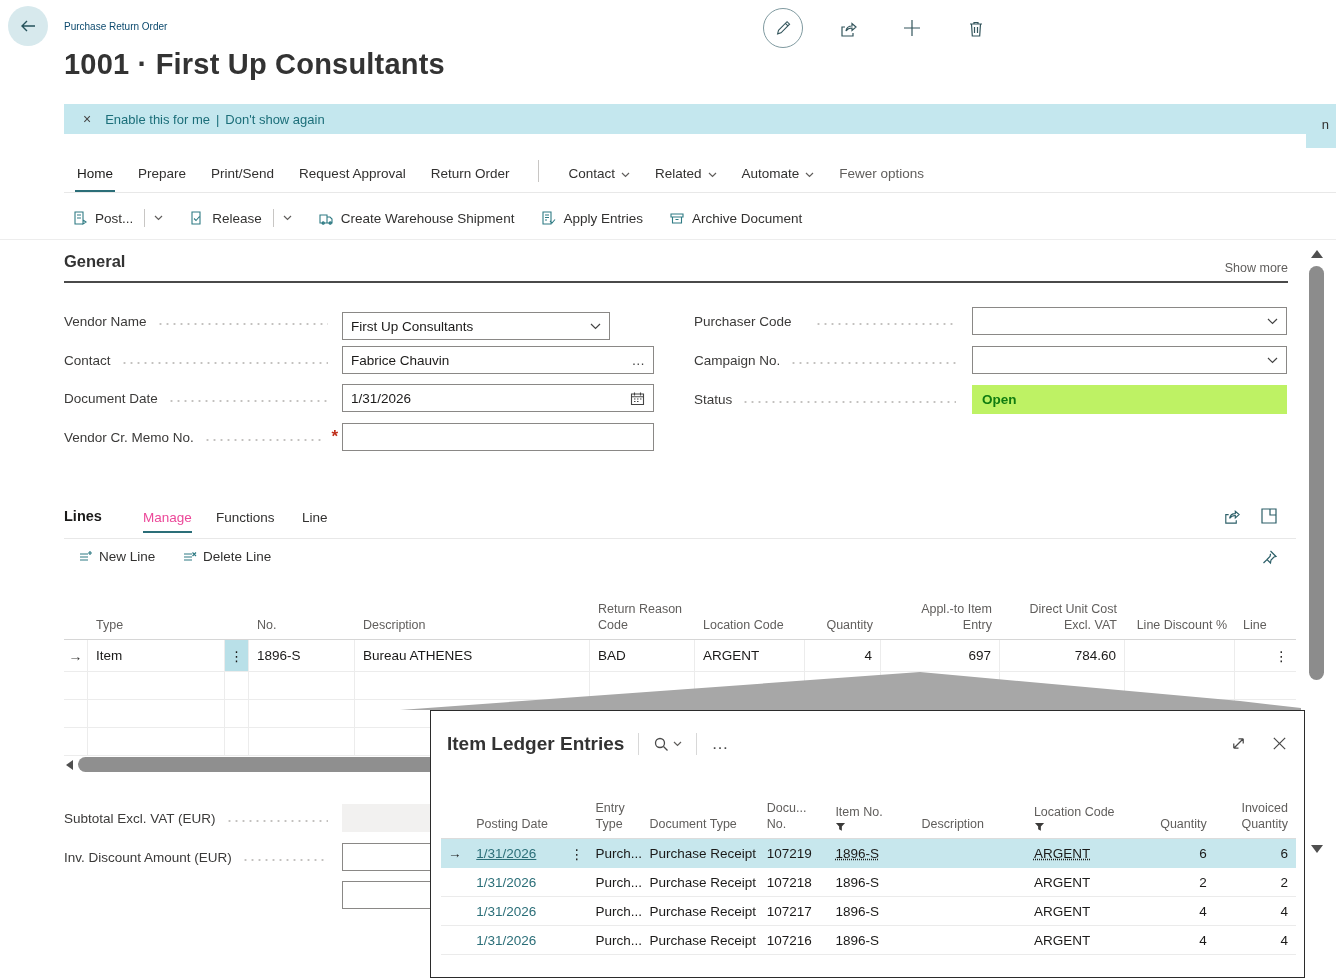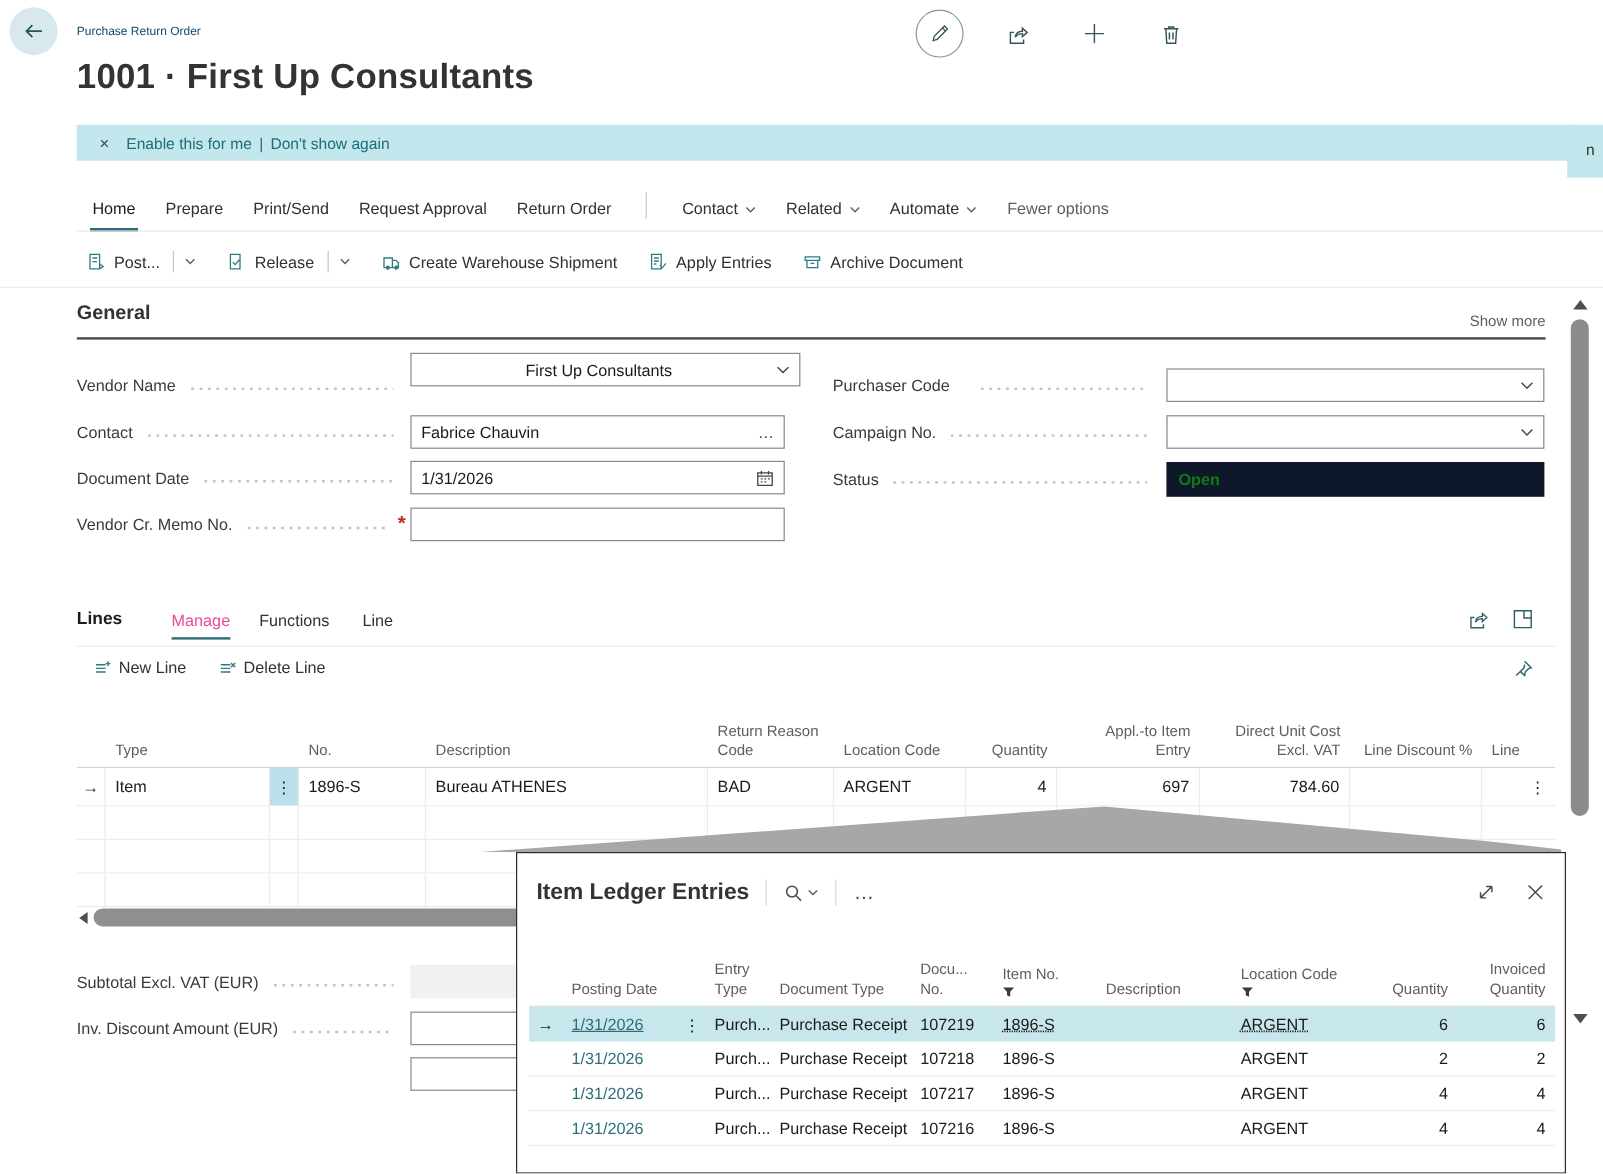--- a/index.html
+++ b/index.html
@@ -57,21 +57,21 @@
   .lblrow .lbl { white-space:nowrap; color:#3b3a39; }
   .leader { flex:1; margin:0 10px; height:100%;
     background-image:radial-gradient(circle, #c3c1bf 1px, transparent 1.2px);
     background-size:7px 2px; background-repeat:repeat-x; background-position:0 63%; }
   .req { color:#bf2e1a; font-size:17px; font-weight:700; line-height:28px; }
 
   .field { height:28px; border:1px solid #8a8886; background:#fff; display:flex;
     align-items:center; color:#1b1a19; }
   .field .val { padding-left:8px; flex:1; white-space:nowrap; overflow:hidden; }
   .field .adorn { margin-right:8px; color:#444; display:flex; align-items:center; cursor:pointer; }
-  .field.readonly { border:none; background:#0f172a;text-align:center; }
+  .field.readonly { border:none; background:#bef264;text-align:center; }
   .status-open { padding-left:10px; font-weight:700; color:#107c10; }
 
   
   .lines-title { left:64px; top:508px; font-size:14.5px; font-weight:700; color:#1b1a19; }
   .ltab { top:510px; font-size:13.5px; cursor:pointer; color:#323130; }
   .ltab.active { color:#ec4899; border-bottom:2px solid #2b6e78; padding-bottom:6px; }
   .lines-line { left:64px; top:538px; width:1232px; height:1px; background:#e8e8e8; }
   .lbtn { top:549px; display:flex; align-items:center; gap:6px; font-size:13.5px; color:#323130; cursor:pointer; }
   .lbtn svg { color:#2f7b84; }
   .icon-teal { color:#2c5f68; cursor:pointer; }
@@ -286,21 +286,21 @@
 <div class="abs lblrow" style="left:64px;top:384px;width:274px;">
     <span class="lbl">Document Date</span>
     <span class="leader"></span>
   </div>
 <div class="abs lblrow" style="left:64px;top:423px;width:274px;">
     <span class="lbl">Vendor Cr. Memo No.</span>
     <span class="leader"></span>
     <span class="req">*</span>
   </div>
 
-<div class="abs field" style="left:342px;top:294px;width:325px;text-align:center;">
+<div class="abs field" style="left:342px;top:312px;width:268px;">
   <span class="val">First Up Consultants</span>
   <span class="adorn">
       <svg width="11" height="7" viewBox="0 0 11 7">
         <path d="M1 1l4.5 4.5L10 1" fill="none" stroke="#444" stroke-width="1.2"></path>
       </svg>
     </span>
 </div>
 <div class="abs field" style="left:342px;top:346px;width:312px;">
   <span class="val">Fabrice Chauvin</span>
   <span class="adorn">…</span>

